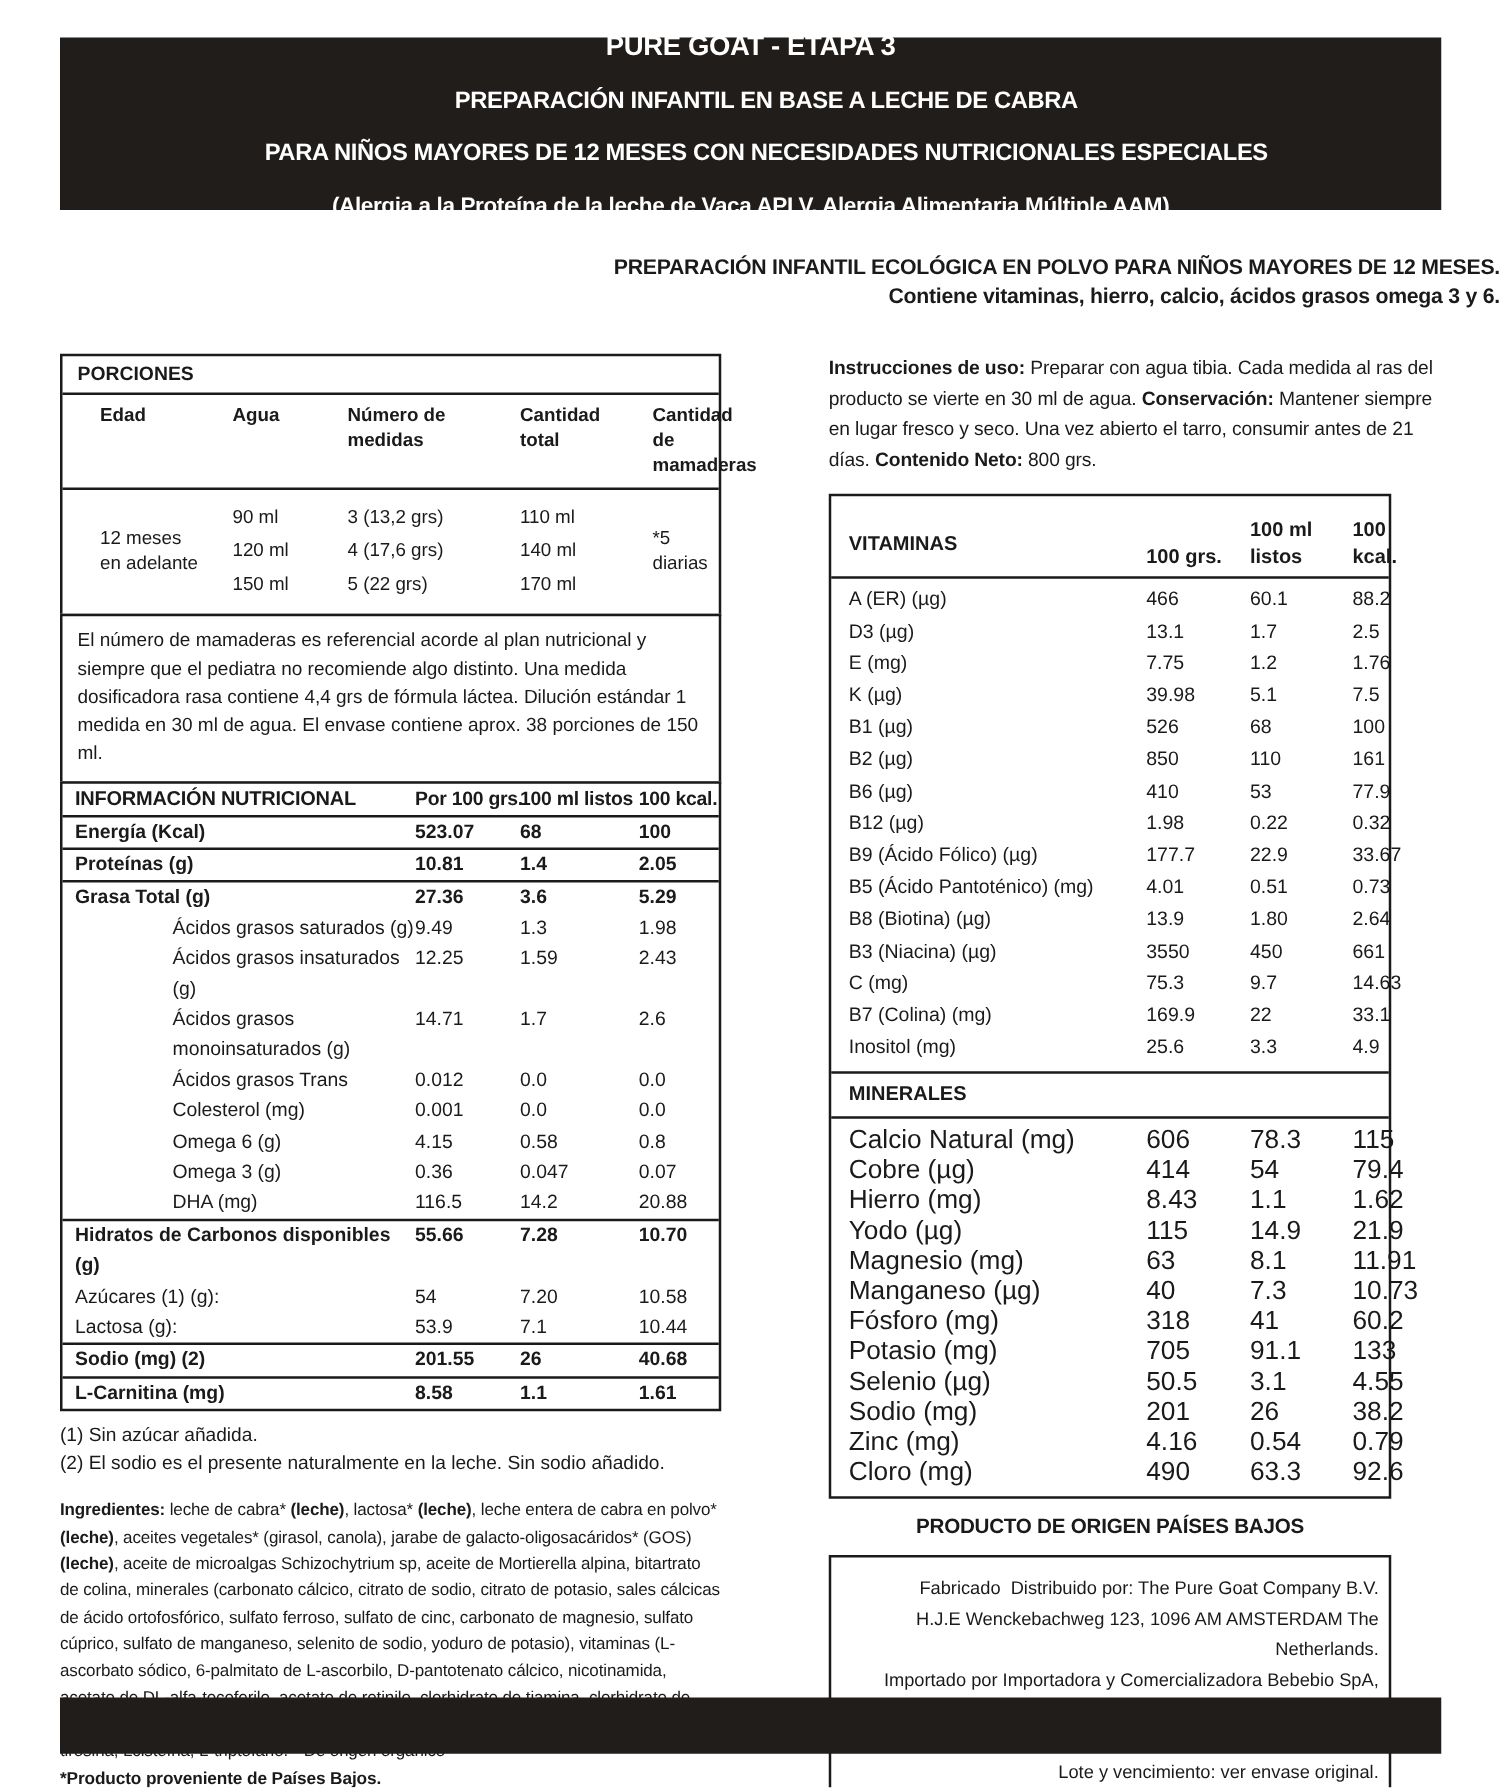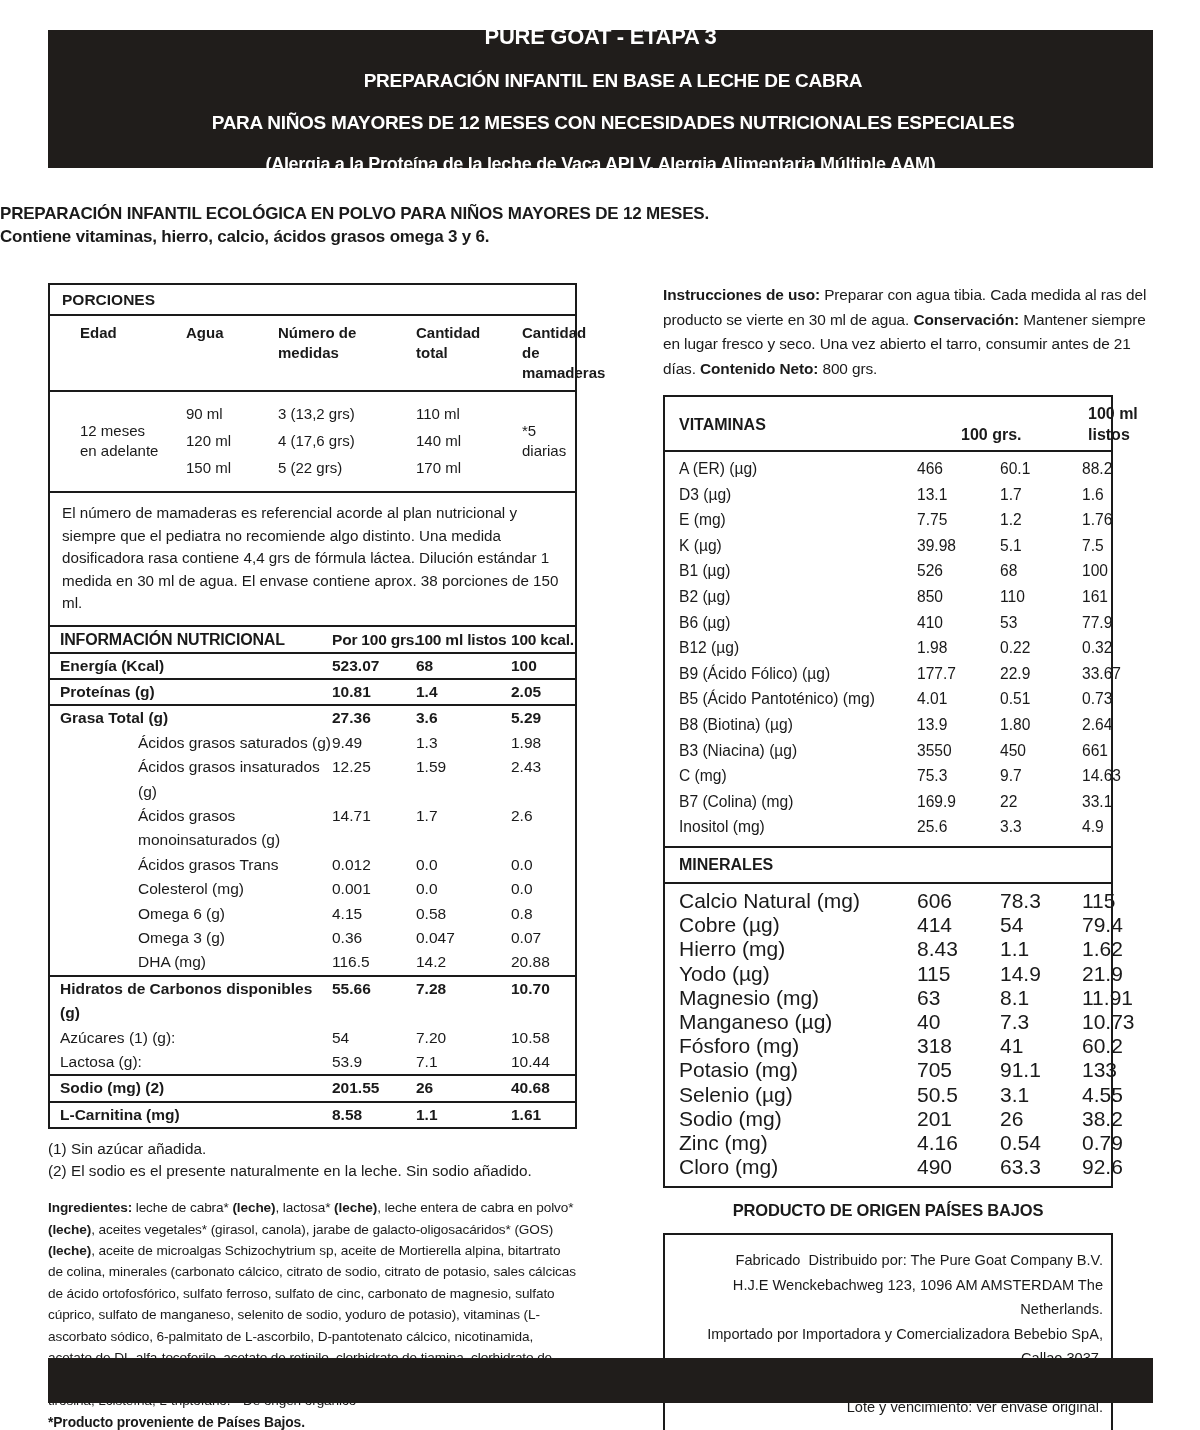--- a/index.html
+++ b/index.html
@@ -6,21 +6,21 @@
   body{width:1200px;height:1430px;font-family:"Liberation Sans",sans-serif;color:#1a1a1a;}
   .page{position:relative;width:1200px;height:1430px;overflow:hidden;background:#fff;}
 
   
   .banner{position:absolute;left:48px;top:30px;width:1105px;height:138px;background:#201d1b;color:#fff;
           display:flex;flex-direction:column;justify-content:center;text-align:center;gap:20px;}
   .banner .l1{font-weight:bold;font-size:22px;letter-spacing:-0.3px;}
   .banner .l2,.banner .l3{font-weight:bold;font-size:19px;letter-spacing:-0.3px;padding-left:25px;}
   .banner .l4{font-weight:bold;font-size:18px;letter-spacing:-0.3px;}
 
-  .subtitle{position:absolute;left:0;top:202px;width:1200px;text-align:left;font-weight:bold;font-size:17px;line-height:23px;letter-spacing:-0.2px;}
+  .subtitle{position:absolute;left:0;top:202px;width:1200px;text-align:right;font-weight:bold;font-size:17px;line-height:23px;letter-spacing:-0.2px;}
 
   .col-left{position:absolute;left:48px;top:283px;width:529px;}
   .col-right{position:absolute;left:663px;top:283px;width:450px;}
 
   .box{border:2px solid #1a1a1a;box-sizing:border-box;background:#fff;}
   .stack > .box + .box{margin-top:-2px;}
 
   
   .p-title{font-weight:bold;font-size:15.5px;padding:6px 12px 5px;border-bottom:2px solid #1a1a1a;}
   .p-head{display:grid;grid-template-columns:106px 92px 138px 106px 1fr;padding:7px 4px 7px 30px;
@@ -46,22 +46,22 @@
   
   .footnotes{margin-top:9px;font-size:15.3px;line-height:22px;}
   .ingredients{margin-top:15px;font-size:13.6px;line-height:21.4px;letter-spacing:-0.1px;}
   .origin-line{font-weight:bold;font-size:13.8px;margin-top:1px;}
 
   
   .instructions{font-size:15.4px;line-height:24.5px;width:488px;letter-spacing:-0.1px;}
 
   
   .vit-wrap{margin-top:14px;}
-  .vit-head{display:grid;grid-template-columns:252px 83px 82px 1fr;padding:6px 0 5px;border-bottom:2px solid #1a1a1a;
-            font-weight:bold;font-size:16px;line-height:21px;gap:44px;}
+  .vit-head{display:grid;grid-template-columns:252px 83px 82px 1fr;padding:17px 0 5px;border-bottom:2px solid #1a1a1a;
+            font-weight:bold;font-size:16px;line-height:21px;}
   .vit-head .t{padding-left:14px;align-self:center;}
   .vit-head .c1{align-self:end;}
   .vit .trow{display:grid;grid-template-columns:252px 83px 82px 1fr;font-size:15.6px;line-height:25.6px;}
   .vit .trow .cl{padding-left:14px;}
   .vit .rows-pad{padding:4px 0 6px;}
   .min-title{border-top:2px solid #1a1a1a;border-bottom:2px solid #1a1a1a;font-weight:bold;font-size:16px;
              padding:8px 0 8px 14px;}
   .min .trow{display:grid;grid-template-columns:252px 83px 82px 1fr;font-size:21px;line-height:24.2px;}
   .min .trow .cl{padding-left:14px;}
   .min.rows-pad{padding:5px 0 7px;}
@@ -284,21 +284,21 @@
           <div class="trow">
             <div class="cl">A (ER) (µg)</div>
             <div class="cv">466</div>
             <div class="cv">60.1</div>
             <div class="cv">88.2</div>
           </div>
           <div class="trow">
             <div class="cl">D3 (µg)</div>
             <div class="cv">13.1</div>
             <div class="cv">1.7</div>
-            <div class="cv">1.6</div>
+            <div class="cv">2.5</div>
           </div>
           <div class="trow">
             <div class="cl">E (mg)</div>
             <div class="cv">7.75</div>
             <div class="cv">1.2</div>
             <div class="cv">1.76</div>
           </div>
           <div class="trow">
             <div class="cl">K (µg)</div>
             <div class="cv">39.98</div>

